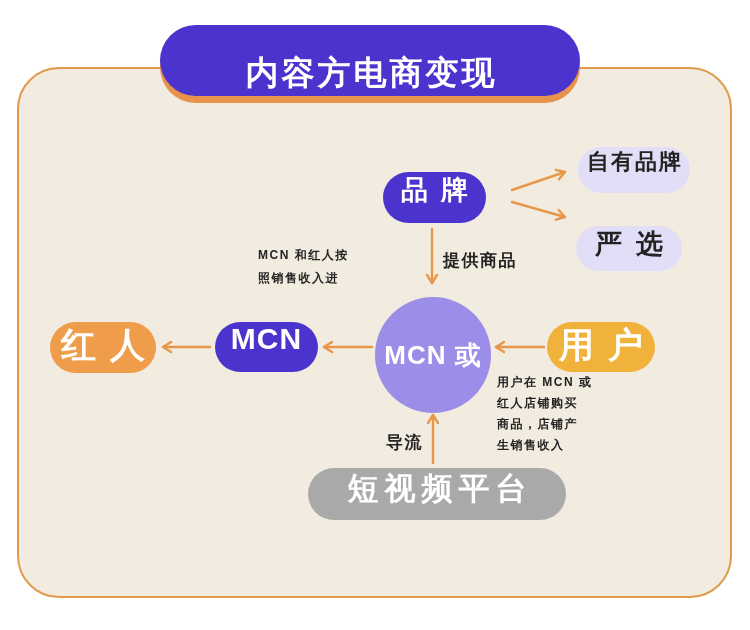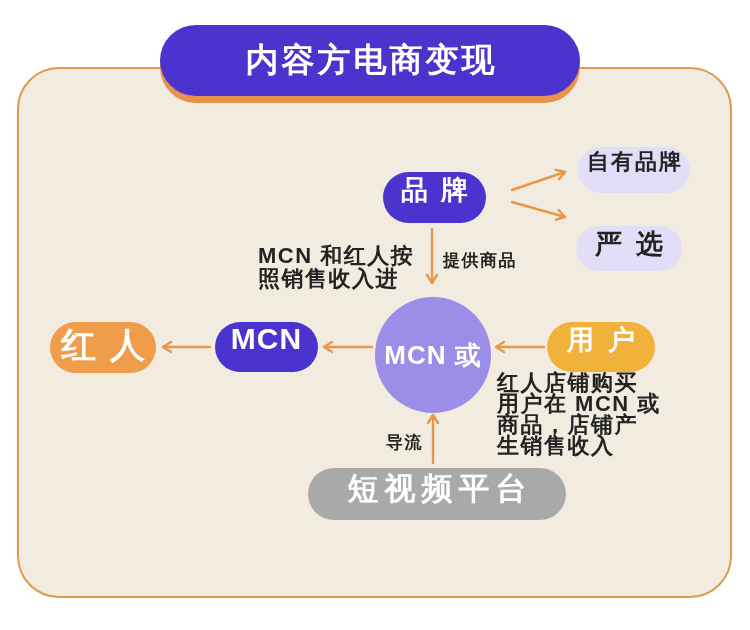--- a/index.html
+++ b/index.html
@@ -10,21 +10,21 @@
   .frame {
     position:absolute; left:17px; top:67px; width:715px; height:531px;
     background:var(--frame-bg,#f1ecdf);
     border:2px solid var(--frame-border,#df9a4c);
     border-radius:42px; box-sizing:border-box;
   }
   .banner {
     position:absolute; left:160px; top:25px; width:420px; height:71px;
     background:var(--purple,#4b34cd); border-radius:36px;
     box-shadow:0 7px 0 var(--banner-shadow,#e8924b);
-    display:flex; align-items:center; justify-content:center;
+    display:flex; align-items:flex-end; justify-content:center;
     color:#fff; font-size:33px; font-weight:bold; letter-spacing:3px; padding-left:3px;
     box-sizing:border-box;
   }
   .pill {
     position:absolute; display:flex; align-items:flex-start; justify-content:center;
     font-weight:bold; box-sizing:border-box; white-space:nowrap;
   }
   .pill-brand { left:383px; top:172px; width:103px; height:51px; border-radius:26px;
     background:var(--purple,#4b34cd); color:#fff; font-size:27px; letter-spacing:13px; padding-left:13px; }
   .pill-own-brand { left:578px; top:147px; width:112px; height:46px; border-radius:23px;
@@ -35,26 +35,26 @@
     position:absolute; left:375px; top:297px; width:116px; height:116px; border-radius:50%;
     background:var(--circle-purple,#9b8de8); color:#fff; font-weight:bold; font-size:26px;
     display:flex; flex-direction:row; align-items:center; justify-content:center;
     line-height:33px; letter-spacing:1px; text-align:center;
   }
   .pill-mcn { left:215px; top:322px; width:103px; height:50px; border-radius:25px;
     background:var(--purple,#4b34cd); color:#fff; font-size:30px; letter-spacing:1px; }
   .pill-influencer { left:50px; top:322px; width:106px; height:51px; border-radius:26px;
     background:var(--orange,#ef9c4b); color:#fff; font-size:35px; letter-spacing:14px; padding-left:14px; }
   .pill-user { left:547px; top:322px; width:108px; height:50px; border-radius:25px;
-    background:var(--amber,#f1b23c); color:#fff; font-size:27px; letter-spacing:14px; padding-left:14px; }
+    background:var(--amber,#f1b23c); color:#fff; font-size:35px; letter-spacing:14px; padding-left:14px; }
   .pill-platform { left:308px; top:468px; width:258px; height:52px; border-radius:26px;
     background:var(--gray,#a9a9a9); color:#fff; font-size:31px; letter-spacing:6px; padding-left:6px; }
   .note {
     position:absolute; font-weight:bold; color:var(--text-dark,#232323);
-    font-size:22px; letter-spacing:1.5px; white-space:nowrap;
+    font-size:12px; letter-spacing:1.5px; white-space:nowrap;
   }
   .note-left  { left:258px; top:244px; line-height:23px; }
   .note-right { left:497px; top:372px; line-height:21px; }
   .edge-label {
     position:absolute; font-weight:bold; color:var(--text-dark,#232323);
     font-size:17px; letter-spacing:1.5px; white-space:nowrap;
   }
   .label-provide { left:443px; top:249px; }
   .label-traffic { left:386px; top:431px; }
   .arrows { position:absolute; left:0; top:0; width:750px; height:630px; pointer-events:none; }
@@ -122,19 +122,19 @@
   <div class="edge-label label-provide">提供商品</div>
 
   <div class="edge-label label-traffic">导流</div>
 
   <div class="note note-left">
     <div>MCN 和红人按</div>
     <div>照销售收入进</div>
   </div>
 
   <div class="note note-right">
+    <div>用户在 MCN 或</div>
     <div>红人店铺购买</div>
-    <div>用户在 MCN 或</div>
     <div>商品，店铺产</div>
     <div>生销售收入</div>
   </div>
 
 </div>
 
 </body></html>

